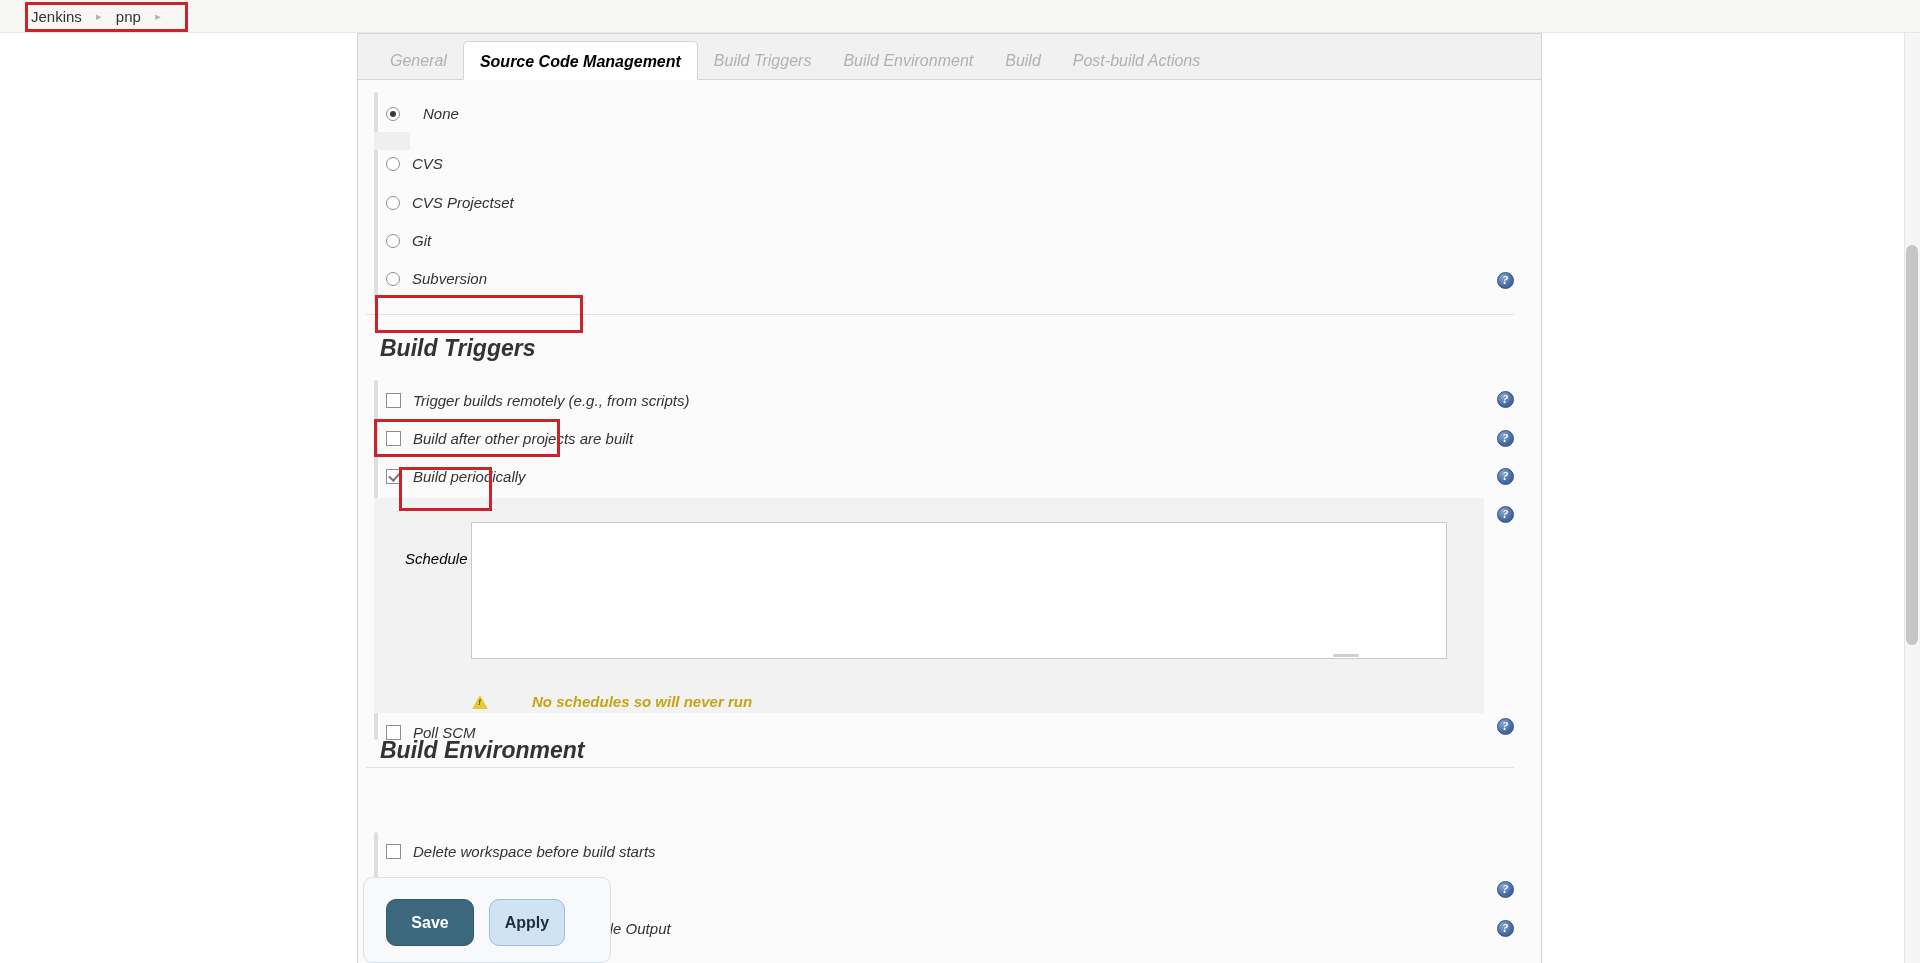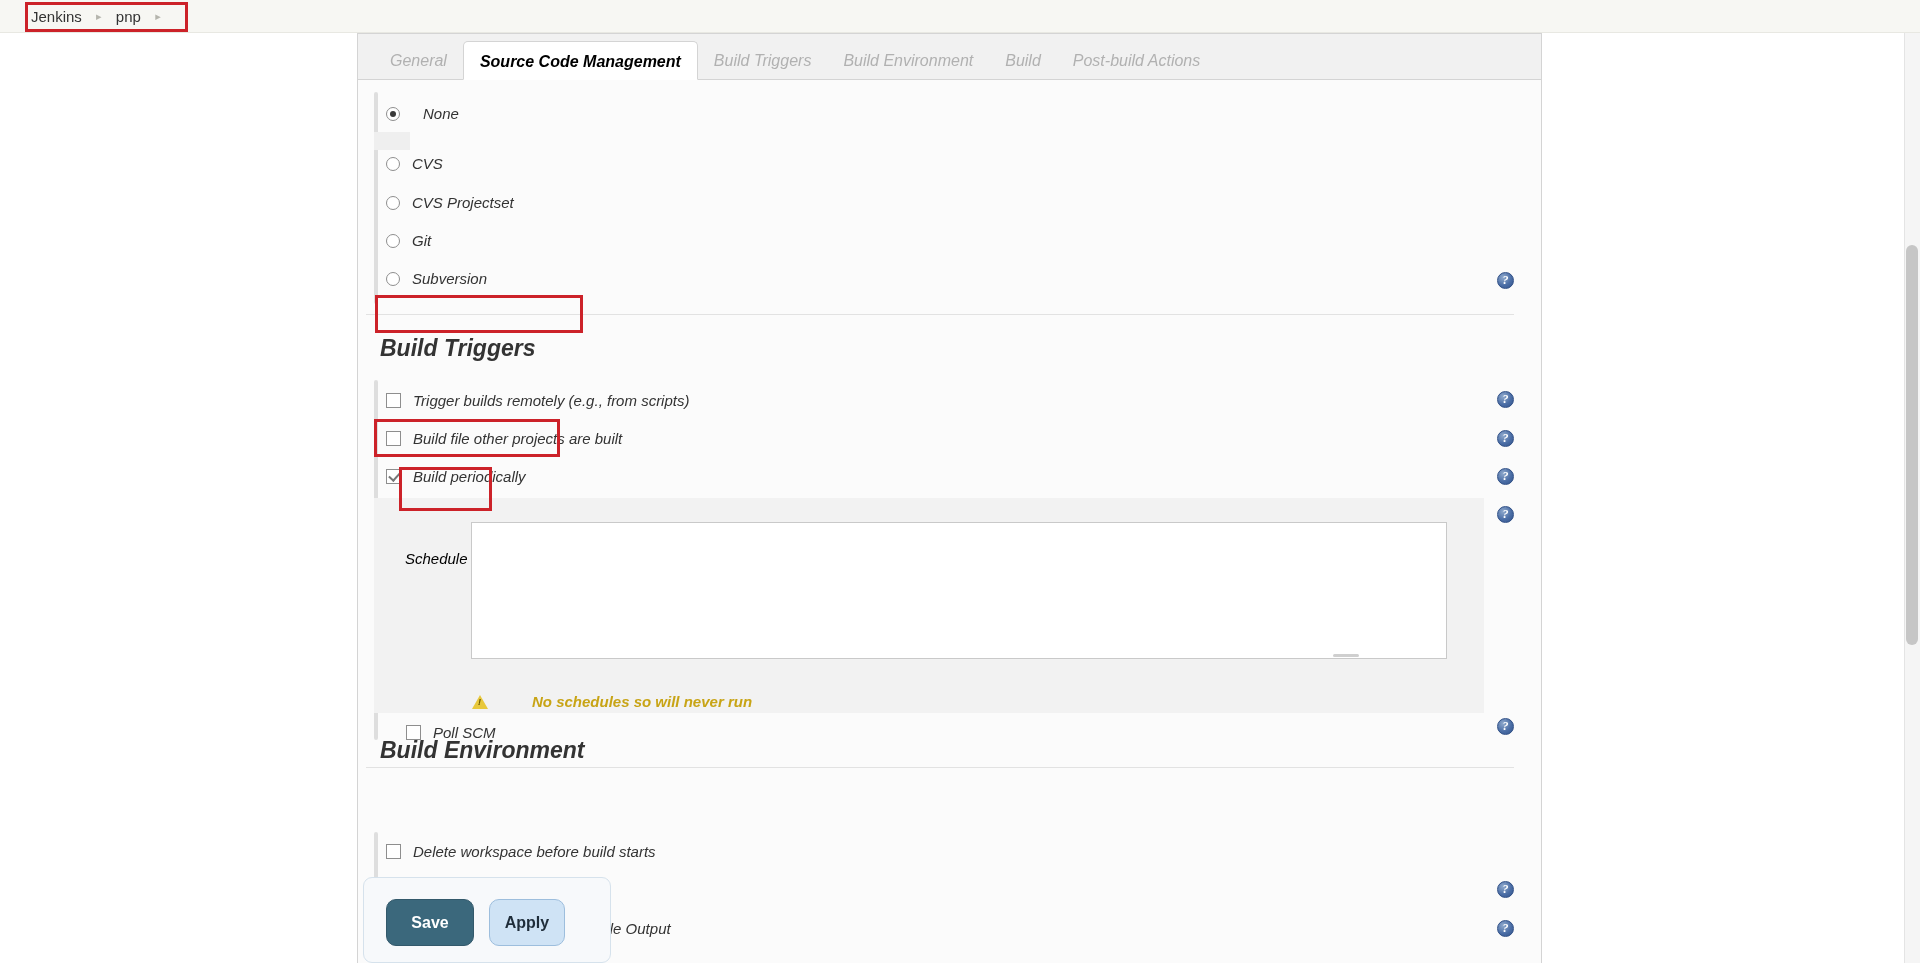--- a/index.html
+++ b/index.html
@@ -353,21 +353,21 @@
     <div class="rail" style="left:16px; top:300px; height:360px;"></div>
 
     <div class="row" style="left:28px; top:312px;">
       <span class="cbox"></span>
       <span>Trigger builds remotely (e.g., from scripts)</span>
     </div>
     <div class="help" style="left:1139px; top:311px;">?</div>
 
     <div class="row" style="left:28px; top:350px;">
       <span class="cbox"></span>
-      <span>Build file other projects are built</span>
+      <span>Build after other projects are built</span>
     </div>
     <div class="help" style="left:1139px; top:350px;">?</div>
 
     <div class="row" style="left:28px; top:388px;">
       <span class="cbox checked"></span>
       <span>Build periodically</span>
     </div>
     <div class="help" style="left:1139px; top:388px;">?</div>
 
     <div style="position:absolute; left:16px; top:418px; width:1110px; height:215px; background:#f2f2f2;"></div>
@@ -376,21 +376,21 @@
 
     <div class="sched-area" style="left:113px; top:442px; width:976px; height:137px;"></div>
     <div class="sched-grip" style="left:975px; top:574px;"></div>
     <div class="help" style="left:1139px; top:426px;">?</div>
 
     <div class="warn" style="left:114px; top:613px;gap:44px;">
       <span class="warn-tri"></span>
       <span>No schedules so will never run</span>
     </div>
 
-    <div class="row" style="left:28px; top:644px;margin-left:20px;">
+    <div class="row" style="left:28px; top:644px;">
       <span class="cbox"></span>
       <span>Poll SCM</span>
     </div>
     <div class="help" style="left:1139px; top:638px;">?</div>
 
     <div class="sep-line" style="left:8px; top:687px; width:1148px;"></div>
 
     <div class="heading" style="left:22px; top:657px;">Build Environment</div>
 
     <div class="rail" style="left:16px; top:752px; height:150px;"></div>

